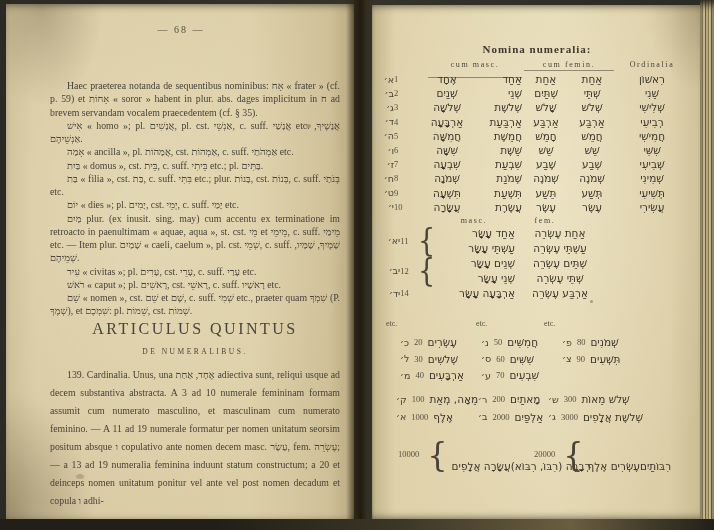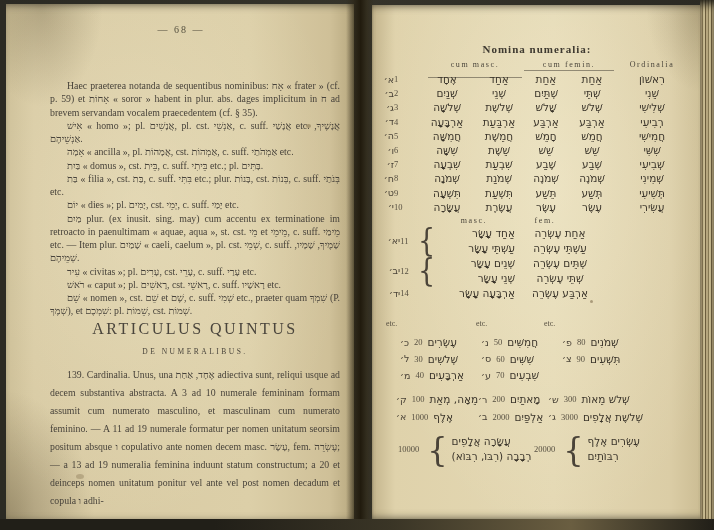--- a/index.html
+++ b/index.html
@@ -52,21 +52,21 @@
   .colhead{position:absolute;font-size:8px;letter-spacing:1.6px;color:#4a453b;text-align:center;}
   #head-masc{top:55px;left:56px;width:94px;border-bottom:1px solid rgba(74,69,59,.55);padding-bottom:8px;}
   #head-fem{top:55px;left:152px;width:90px;border-bottom:1px solid rgba(74,69,59,.55);padding-bottom:1px;}
   #head-ord{top:55px;left:244px;width:72px;}
   #unit-rows{position:absolute;top:67px;left:0;width:330px;}
   .urow{display:flex;height:14.2px;align-items:center;}
   .c-label{width:46px;padding-left:6px;display:flex;align-items:center;box-sizing:border-box;}
   .c-letter{font-family:"DejaVu Sans",sans-serif;font-size:9.5px;color:#4a4338;width:16px;}
   .c-num{font-size:8.5px;color:#564f41;width:20px;text-align:left;}
   .hcell{font-size:10.5px;color:#3b352b;text-align:center;white-space:nowrap;}
-  .c1{width:58px;} .c2{width:46px;} .c3{width:48px;} .c4{width:44px;} .c5{width:76px;}
+  .c1{width:58px;} .c2{width:46px;text-align:right;} .c3{width:48px;} .c4{width:44px;} .c5{width:76px;}
 
   #teen-head-masc{top:211px;left:72px;width:60px;}
   #teen-head-fem{top:211px;left:146px;width:54px;}
   #teen-rows{position:absolute;top:221px;left:0;width:330px;}
   .trow{display:flex;align-items:center;margin-bottom:1px;}
   .t-label{width:46px;padding-left:14px;display:flex;align-items:center;box-sizing:border-box;}
   .t-brace{width:13px;font-size:27px;font-family:"DejaVu Serif",serif;color:#4a4338;
            line-height:1;transform:scaleY(1.15);}
   .t-col{display:flex;flex-direction:column;justify-content:center;}
   .t-masc{width:84px;}
@@ -82,21 +82,21 @@
   .e-num{font-size:8.5px;color:#564f41;}
   .e-word{font-family:"DejaVu Sans",sans-serif;font-size:10.5px;color:#3b352b;}
   #hundreds-rows{position:absolute;top:388px;left:0;width:330px;}
   .hrow{position:relative;height:17.5px;}
 
   #myriads{position:absolute;top:428px;left:0;width:330px;height:44px;}
   .myriad{position:absolute;top:0;display:flex;align-items:center;}
   .m-num{font-size:8.5px;color:#564f41;margin-right:8px;}
   .m-brace{font-size:32px;font-family:"DejaVu Serif",serif;color:#4a4338;line-height:1;
            transform:scaleY(1.05);margin-right:4px;}
-  .m-lines{display:flex;flex-direction:column;text-align:left;}
+  .m-lines{display:flex;flex-direction:row;text-align:right;margin-top:26px;}
   .m-line{font-size:10.5px;line-height:15.5px;color:#3b352b;white-space:nowrap;}
 </style>
 </head>
 <body>
 
 <div id="stage">
 
   <div id="left-page" class="page">
     <div id="page-number">— 68 —</div>
     <div id="left-paragraphs">

